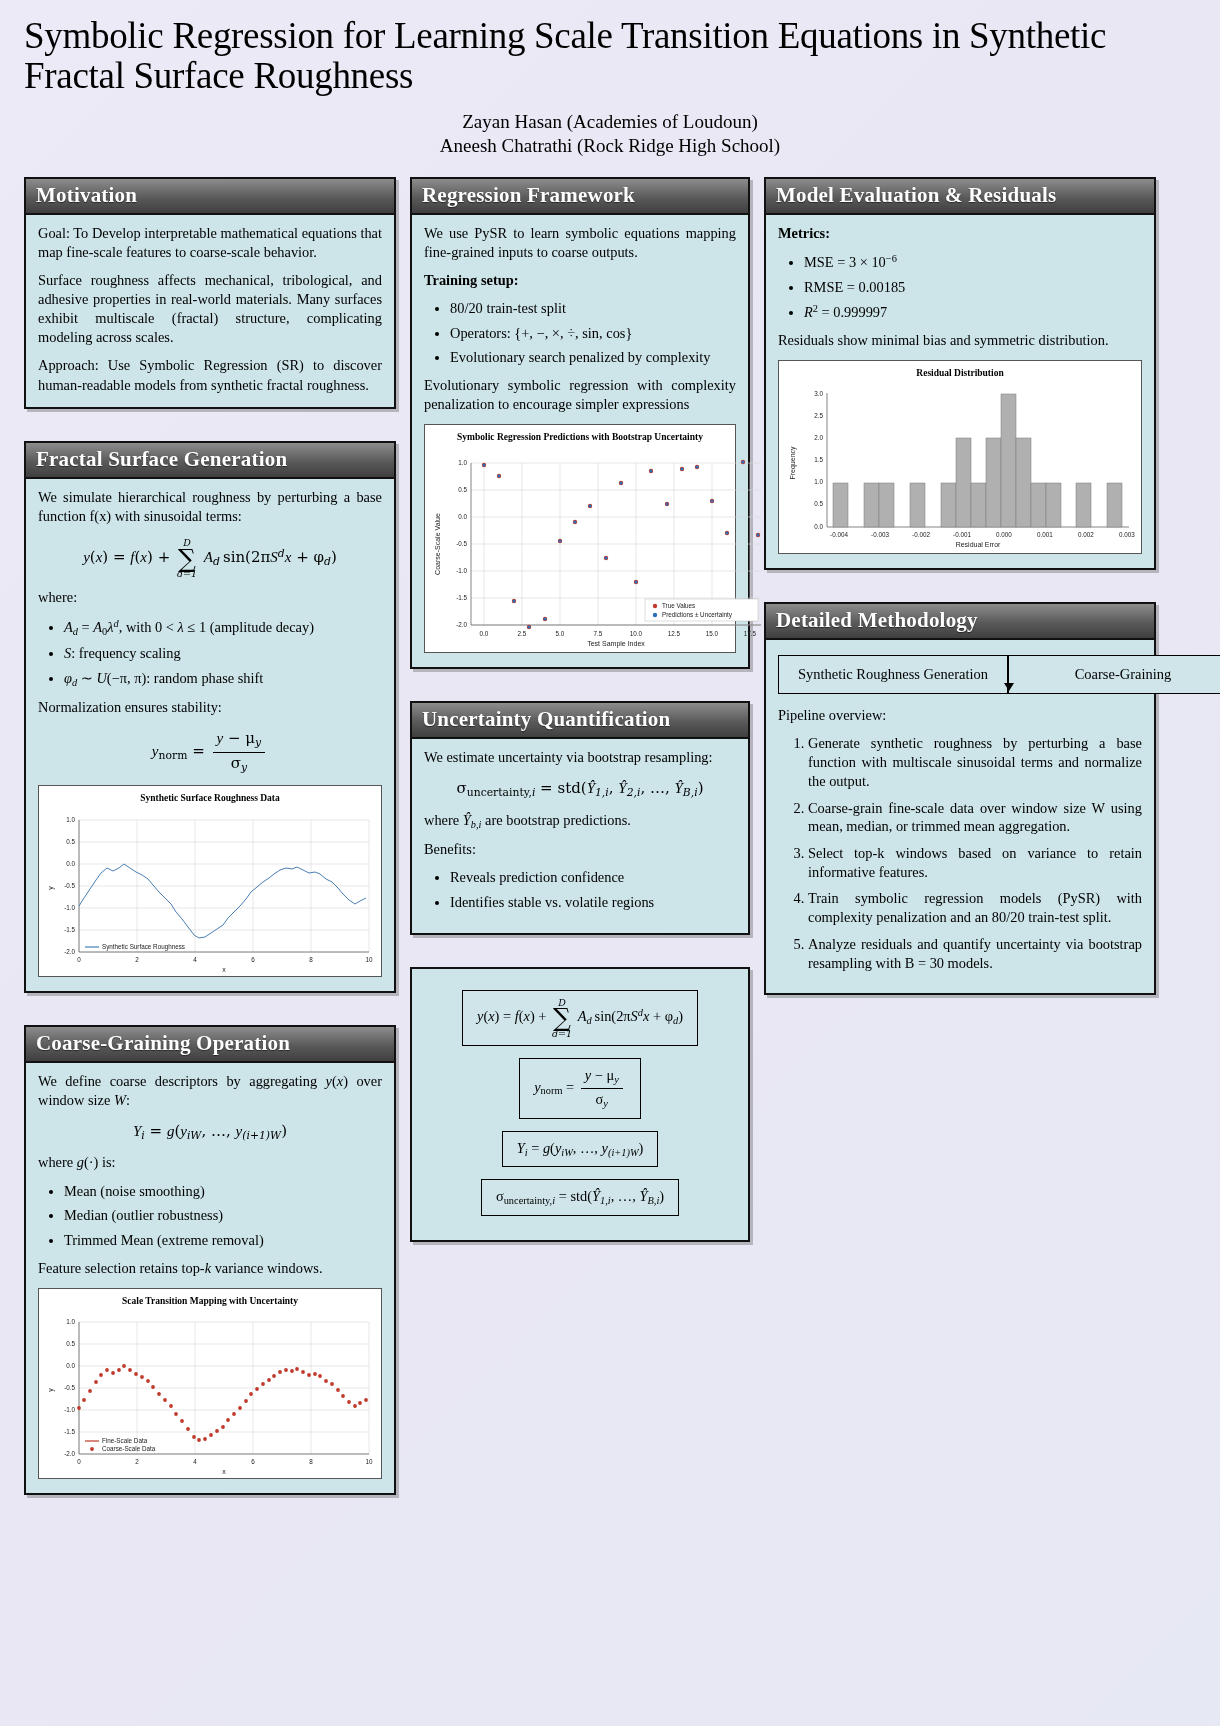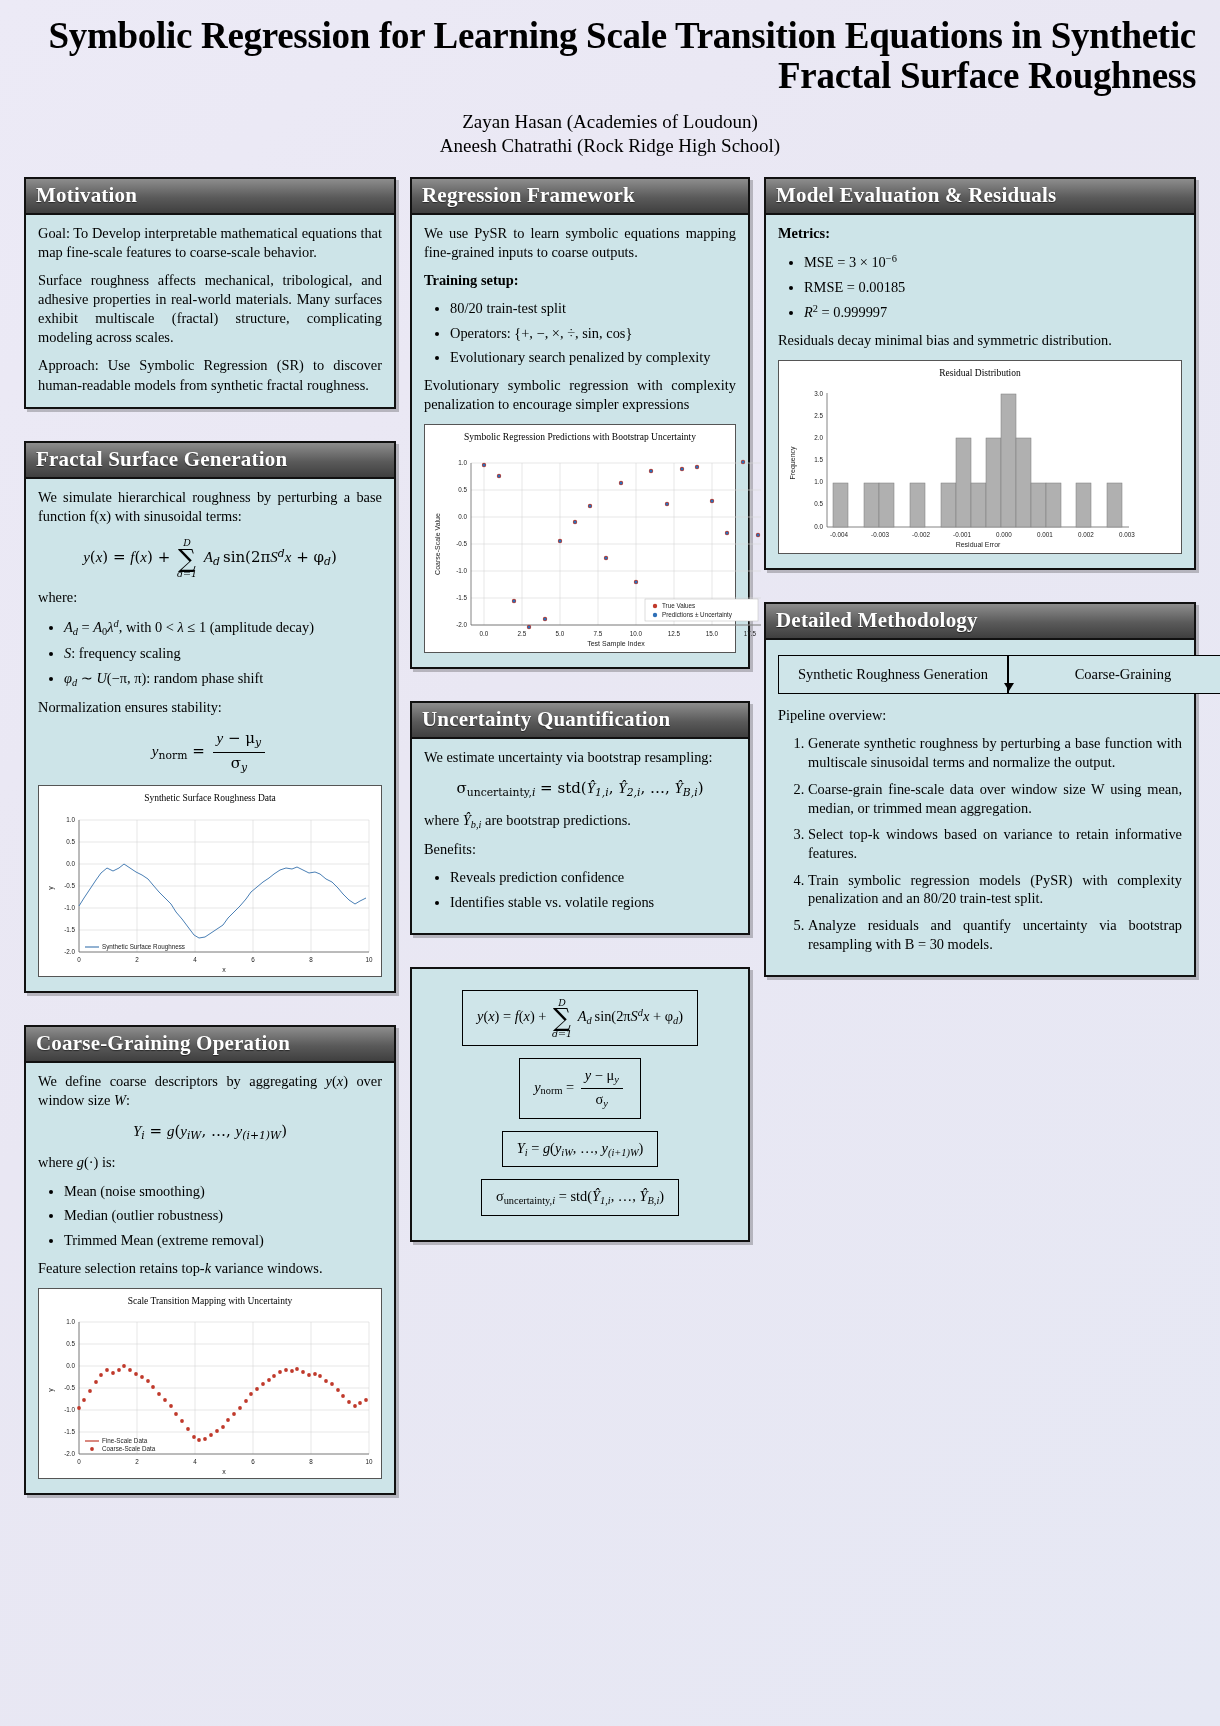--- a/index.html
+++ b/index.html
@@ -5,43 +5,43 @@
   html,body{margin:0;padding:0;}
   body{
     width:1220px;height:1726px;
     background:linear-gradient(135deg,#eceaf6 0%,#e9e7f3 40%,#e6e8f4 100%);
     font-family:"Liberation Serif", serif;
     color:#000;
     overflow:hidden;
   }
   .poster{position:relative;width:1220px;height:1726px;box-sizing:border-box;padding:10px 24px;}
   .title{
-    text-align:right;
+    text-align:left;
     font-size:37px;
     line-height:1.08;
-    font-weight:700;
+    font-weight:400;
     letter-spacing:-0.3px;
     margin:6px 0 0 0;
   }
   .authors{
     text-align:center;
     font-size:19px;
     line-height:1.28;
     margin-top:14px;
   }
   .columns{
     display:flex;
     gap:14px;
     margin-top:18px;
     align-items:flex-start;
   }
   .col{display:flex;flex-direction:column;gap:32px;}
   .col1{width:372px;}
   .col2{width:340px;}
-  .col3{width:432px;}
+  .col3{width:392px;}
 
   .block{
     background:#cde4e8;
     border:2px solid #111;
     box-shadow:3px 3px 0 rgba(0,0,0,0.22);
     position:relative;
   }
   .block-head{
     background:linear-gradient(180deg,#8d8d8d 0%,#5a5a5a 55%,#3f3f3f 100%);
     border-bottom:2px solid #111;
@@ -120,21 +120,21 @@
     border-left:5px solid transparent;border-right:5px solid transparent;
     border-top:8px solid #000;
   }
   
   .figure{
     background:#fff;
     border:1px solid #555;
     margin:10px 0 2px 0;
     padding:4px 4px 2px 4px;
   }
-  .figcap{text-align:center;font-size:9.5px;font-weight:400;margin:2px 0 1px 0;}
+  .figcap{text-align:center;font-size:9.5px;font-weight:700;margin:2px 0 1px 0;}
   svg{display:block;}
   .axis-lbl{font-size:7px;fill:#222;font-family:"Liberation Sans",sans-serif;}
   .tick-lbl{font-size:6.3px;fill:#222;font-family:"Liberation Sans",sans-serif;}
   .leg-lbl{font-size:6.3px;fill:#222;font-family:"Liberation Sans",sans-serif;}
 </style>
 </head>
 <body>
 
 <div class="poster">
 
@@ -548,21 +548,21 @@
         <div class="block-head">
           <h2>Model Evaluation &amp; Residuals</h2>
         </div>
         <div class="block-body">
           <p class="tight"><strong>Metrics:</strong></p>
           <ul>
             <li>MSE = 3 × 10<span class="sup">−6</span></li>
             <li>RMSE = 0.00185</li>
             <li><span class="mi">R</span><span class="sup">2</span> = 0.999997</li>
           </ul>
-          <p>Residuals decay minimal bias and symmetric distribution.</p>
+          <p>Residuals show minimal bias and symmetric distribution.</p>
 
           <div class="figure">
             <div class="figcap">Residual Distribution</div>
             <svg width="356" height="170" viewBox="0 0 356 170">
               <g stroke="#666" stroke-width="0.8" fill="none">
                 <line x1="44" y1="146" x2="346" y2="146"></line>
                 <line x1="44" y1="12" x2="44" y2="146"></line>
               </g>
               <g fill="#b0b0b0" stroke="#7a7a7a" stroke-width="0.5">
                 <rect x="50" y="102" width="15" height="44"></rect>

